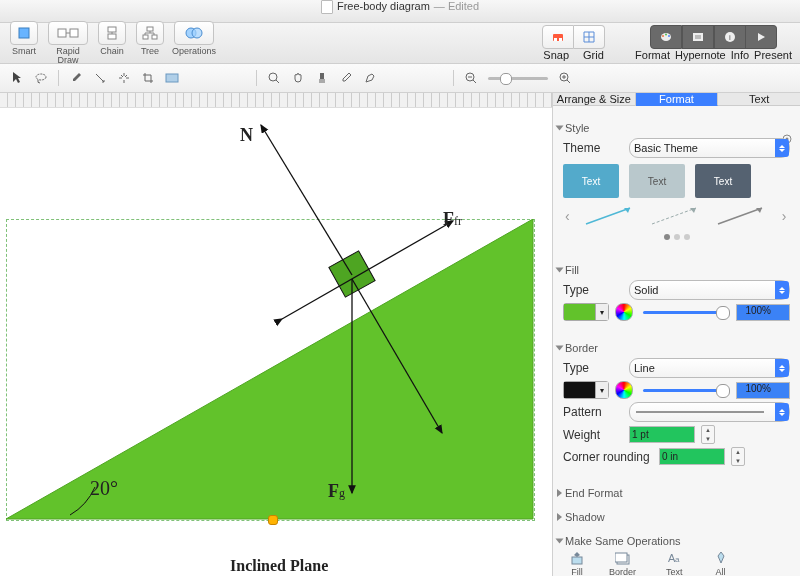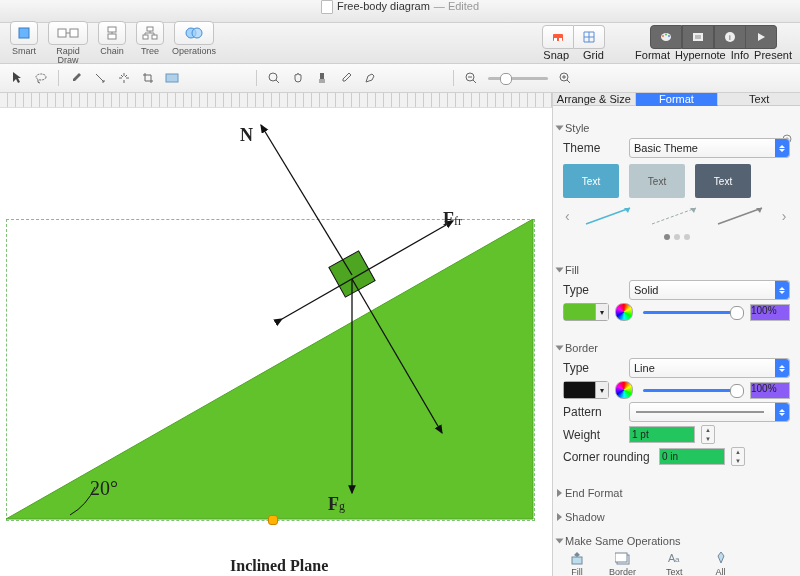--- a/index.html
+++ b/index.html
@@ -47,31 +47,31 @@
 .sechead{display:flex;align-items:center;font-size:11px;color:#555;margin:12px 0 4px -6px;cursor:default}
 .sechead .tri{width:0;height:0;border-left:5px solid #888;border-top:4px solid transparent;border-bottom:4px solid transparent;margin-right:3px;transform:rotate(90deg)}
 .sechead.collapsed .tri{transform:none}
 .row{display:flex;align-items:center;margin:3px 0;gap:6px}
 .row .rowlbl{width:60px;font-size:12px;color:#333}
 .themes{display:flex;gap:10px;margin:6px 0}
 .swatch{width:56px;height:34px;border-radius:2px;display:flex;align-items:center;justify-content:center;font-size:10px;color:#fff}
 .arrowswatches{display:flex;gap:10px;align-items:center;margin:4px 0}
 .arrsvg{width:56px;height:24px}
 .chev{color:#999;font-size:14px;padding:0 2px}
-.sel{flex:1;height:18px;border:1px solid #bbb;background:linear-gradient(#fff,#f3f3f3);border-radius:3px;font-size:11px;padding:0 16px 0 4px;position:relative;display:flex;align-items:center}
+.sel{flex:1;height:18px;border:1px solid #bbb;background:linear-gradient(#fff,#f3f3f3);border-radius:9px;font-size:11px;padding:0 16px 0 4px;position:relative;display:flex;align-items:center}
 .sel .dd{position:absolute;right:0;top:0;bottom:0;width:14px;background:#3b7fff;border-radius:0 3px 3px 0;display:flex;flex-direction:column;align-items:center;justify-content:center}
 .sel .dd::before{content:"";border:3px solid transparent;border-bottom-color:#fff;margin-bottom:1px}
 .sel .dd::after{content:"";border:3px solid transparent;border-top-color:#fff}
 .colorwell{width:44px;height:16px;border:1px solid #aaa;border-radius:3px;display:flex}
 .colorwell .c{flex:1;border-right:1px solid #aaa}
 .colorwell .dd{width:12px;background:#eee;display:flex;align-items:center;justify-content:center;font-size:8px}
 .wheel{width:16px;height:16px;border-radius:8px;background:conic-gradient(red,yellow,lime,cyan,blue,magenta,red);border:1px solid #aaa}
 .slider{flex:1;height:3px;background:linear-gradient(to right,#3b7fff 0%,#3b7fff 100%);border-radius:2px;position:relative;margin:0 4px}
 .slider .knob{position:absolute;right:-4px;top:-5px;width:12px;height:12px;border-radius:6px;background:#fff;border:1px solid #999}
-.pct{width:34px;height:15px;border:1px solid #bbb;background:#8b5cf6;font-size:10px;text-align:left;padding-right:4px}
+.pct{width:34px;height:15px;border:1px solid #bbb;background:#3b82f6;font-size:10px;text-align:right;padding-right:18px}
 .numfield{width:60px;height:15px;border:1px solid #bbb;background:#22c55e;font-size:10px;padding:0 2px;display:flex;align-items:center}
 .stepper{width:12px;height:17px;border:1px solid #bbb;border-radius:2px;display:flex;flex-direction:column}
 .stepper div{flex:1;display:flex;align-items:center;justify-content:center;font-size:6px;color:#555}
 .smallicons{display:flex;gap:24px;margin:4px 0 0 6px}
 .sic{display:flex;flex-direction:column;align-items:center;gap:2px;font-size:9px;color:#555}
 .gearend{width:14px;height:14px;position:absolute;right:6px;top:26px}
 .dots{display:flex;gap:4px;justify-content:center;margin:6px 0}
 .dot{width:6px;height:6px;border-radius:3px;background:#ccc}
 .dot.active{background:#888}
 </style>
@@ -313,21 +313,21 @@
 
         <line x1="352" y1="172" x2="352" y2="386" stroke="#111" stroke-width="1.3" marker-end="url(#ah)"></line>
 
         <line x1="352" y1="172" x2="442" y2="326" stroke="#111" stroke-width="1.3" marker-end="url(#ah)"></line>
 
         <path d="M70 408 A60 60 0 0 0 95 380" fill="none" stroke="#111"></path>
       </svg>
 
       <div class="txt" style="left:240px;top:18px;font-weight:bold">N</div>
       <div class="txt" style="left:443px;top:102px"><span style="font-weight:bold">F</span><span class="subf">fr</span></div>
-      <div class="txt" style="left:328px;top:387px"><span style="font-weight:bold">F</span><span class="subf">g</span></div>
+      <div class="txt" style="left:328px;top:374px"><span style="font-weight:bold">F</span><span class="subf">g</span></div>
       <div class="angle">20°</div>
       <div class="caption">Inclined Plane</div>
 
       <div class="handle" style="left:273px;top:413px"></div>
     </div>
   </div>
 
   <div class="inspector">
     <div class="tabs">
       <div class="tab">Arrange &amp; Size</div>

